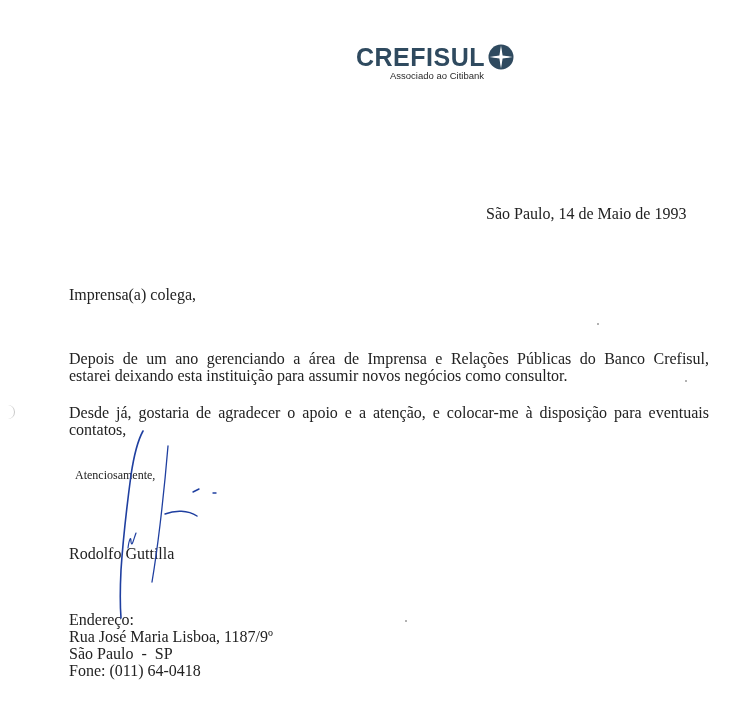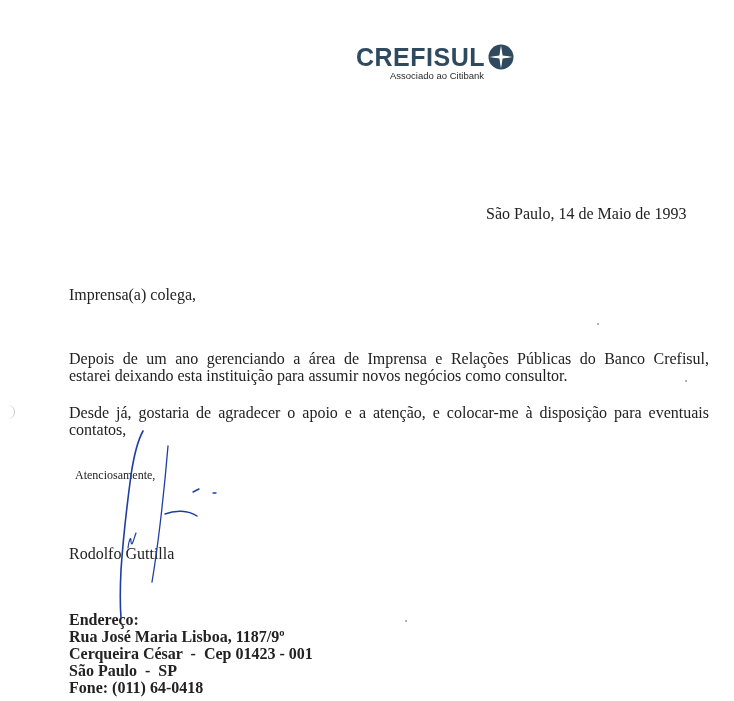--- a/index.html
+++ b/index.html
@@ -97,21 +97,20 @@
     }
     .address {
       position: absolute;
       left: 69px;
       top: 611px;
       font-size: 16px;
       line-height: 17px;
     }
     .address .line {
       white-space: pre;
-      font-weight: bold;
     }
     .signature {
       position: absolute;
       left: 0;
       top: 0;
       width: 734px;
       height: 701px;
       pointer-events: none;
     }
     .speck {
@@ -162,21 +161,20 @@
   <span class="line">contatos,</span>
 </div>
 
 <div class="closing">Atenciosamente,</div>
 
 <div class="signer-name">Rodolfo Guttilla</div>
 
 <div class="address">
   <span class="line">Endereço:</span>
   <span class="line">Rua José Maria Lisboa, 1187/9º</span>
-  <span class="line">Cerqueira César  -  Cep 01423 - 001</span>
   <span class="line">São Paulo  -  SP</span>
   <span class="line">Fone: (011) 64-0418</span>
 </div>
 
 <svg class="signature" viewBox="0 0 734 701">
   <g fill="none" stroke="#1f3fa0" stroke-linecap="round" stroke-linejoin="round">
 
     <path d="M143 431 C 138 440, 134 455, 131 475 C 127 505, 123 540, 121 570 C 120 590, 120 605, 121 618" stroke-width="1.6"></path>
 
     <path d="M168 446 C 166 470, 163 500, 160 525 C 157 550, 154 570, 152 582" stroke-width="1.3"></path>

